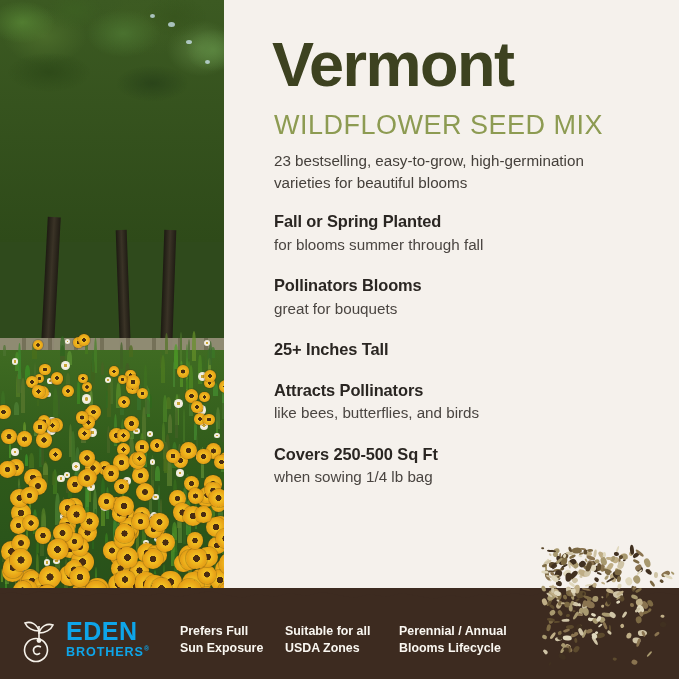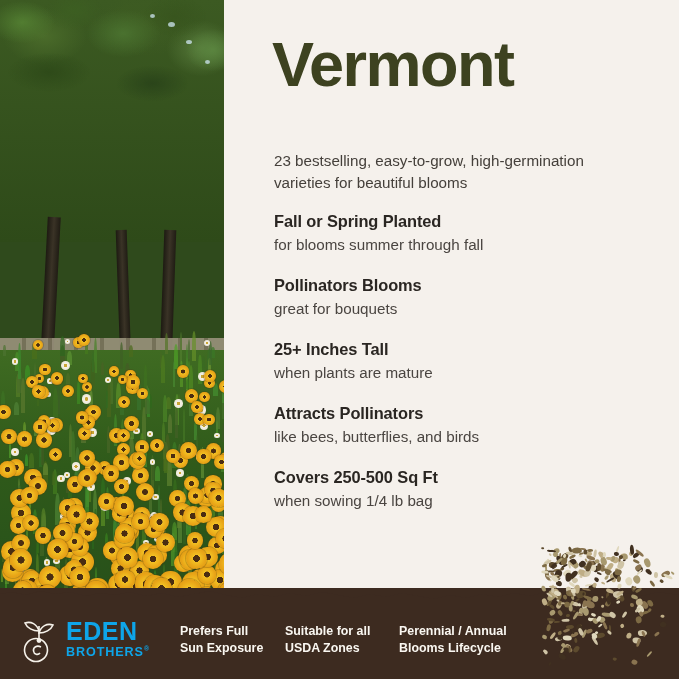--- a/index.html
+++ b/index.html
@@ -649,34 +649,34 @@
         <div class="petal" style="left: 31.9639px; top: 384.758px; width: 12.7547px; height: 12.7547px;"></div>
         <div class="petal" style="left: 195.32px; top: 506.151px; width: 16.8153px; height: 16.8153px;"></div>
         <div class="petal" style="left: 75.6504px; top: 411.375px; width: 12.4709px; height: 12.4709px;"></div>
         <div class="petal" style="left: 186.596px; top: 532.04px; width: 16.8366px; height: 16.8366px;"></div>
         <div class="petal" style="left: 142.723px; top: 548.934px; width: 20.281px; height: 20.281px;"></div>
       </div>
   </div>
 
   <div class="content">
     <div class="title">Vermont</div>
+    <div class="subtitle">WILDFLOWER SEED MIX</div>
     <div class="lead">23 bestselling, easy-to-grow, high-germination varieties for beautiful blooms</div>
 
     <div class="features">
       <div class="feature">
         <div class="f-title">Fall or Spring Planted</div>
         <div class="f-sub">for blooms summer through fall</div>
       </div>
       <div class="feature">
         <div class="f-title">Pollinators Blooms</div>
         <div class="f-sub">great for bouquets</div>
       </div>
       <div class="feature">
         <div class="f-title">25+ Inches Tall</div>
-        <div class="f-sub">when plants are mature</div>
       </div>
       <div class="feature">
         <div class="f-title">Attracts Pollinators</div>
         <div class="f-sub">like bees, butterflies, and birds</div>
       </div>
       <div class="feature">
         <div class="f-title">Covers 250-500 Sq Ft</div>
         <div class="f-sub">when sowing 1/4 lb bag</div>
       </div>
     </div>

